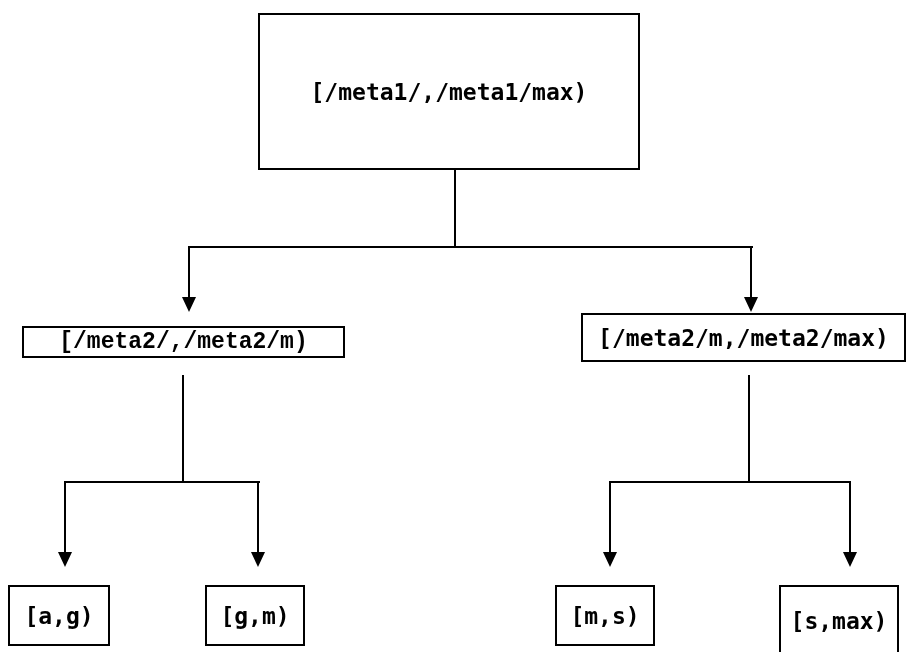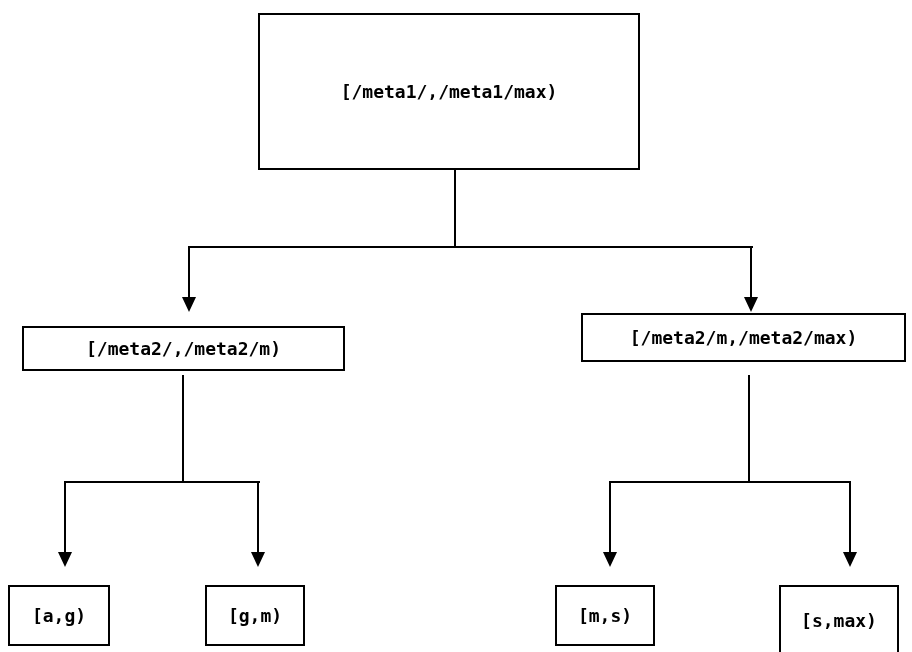--- a/index.html
+++ b/index.html
@@ -17,40 +17,40 @@
   }
   .node {
     position: absolute;
     box-sizing: border-box;
     border: 2px solid #000000;
     background: #ffffff;
     color: #000000;
     display: flex;
     align-items: center;
     justify-content: center;
-    font-size: 18px;
+    font-size: 23px;
     font-weight: bold;
     white-space: nowrap;
   }
   .line {
     position: absolute;
     background: #000000;
   }
   .arrow-down {
     position: absolute;
     width: 0;
     height: 0;
     border-left: 7px solid transparent;
     border-right: 7px solid transparent;
     border-top: 15px solid #000000;
   }
 
   
   #node-root        { left: 258px; top: 13px;  width: 382px; height: 157px; }
-  #node-left-child  { left: 22px;  top: 326px; width: 323px; height: 45px;  }
+  #node-left-child  { left: 22px;  top: 326px; width: 323px; height: 32px; font-family: Liberation Mono, monospace;  }
   #node-right-child { left: 581px; top: 313px; width: 325px; height: 49px;  }
   #node-leaf-ag     { left: 8px;   top: 585px; width: 102px; height: 61px; text-align: right;  }
   #node-leaf-gm     { left: 205px; top: 585px; width: 100px; height: 61px;  }
   #node-leaf-ms     { left: 555px; top: 585px; width: 100px; height: 61px;  }
   #node-leaf-smax   { left: 779px; top: 585px; width: 120px; height: 71px;  }
 
   
   #l1-stem       { left: 454px; top: 170px; width: 2px;   height: 77px; }
   #l1-bar        { left: 188px; top: 246px; width: 565px; height: 2px;  }
   #l1-drop-left  { left: 188px; top: 246px; width: 2px;   height: 53px; }

